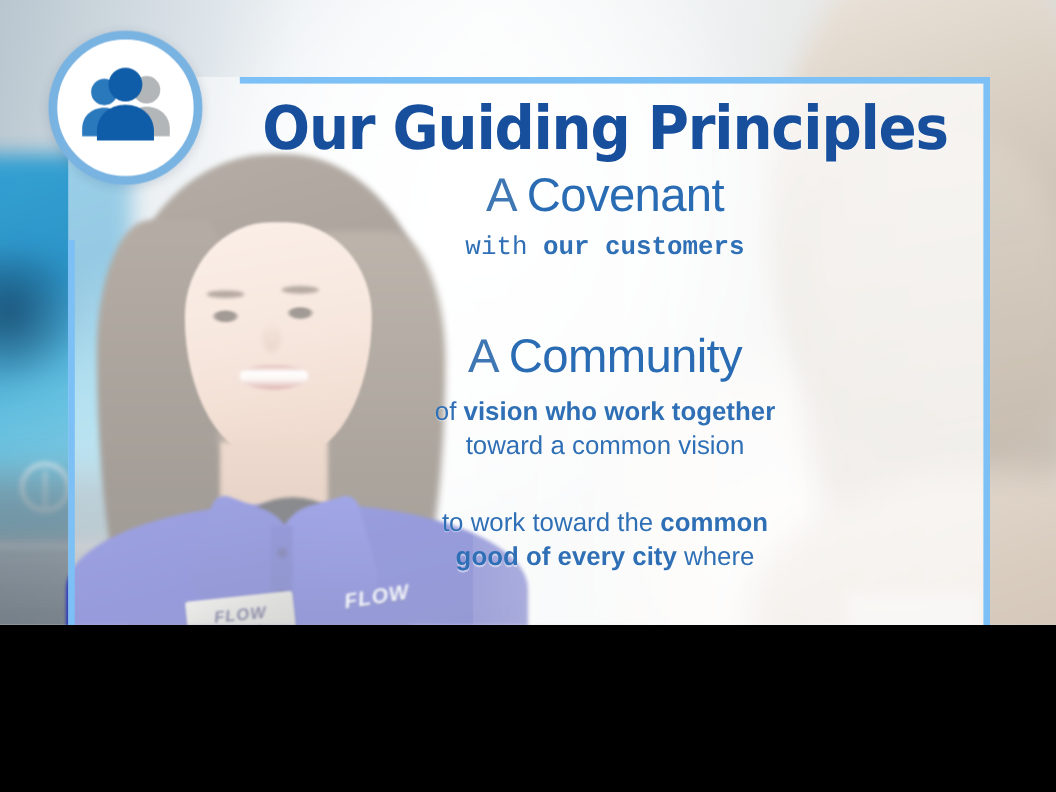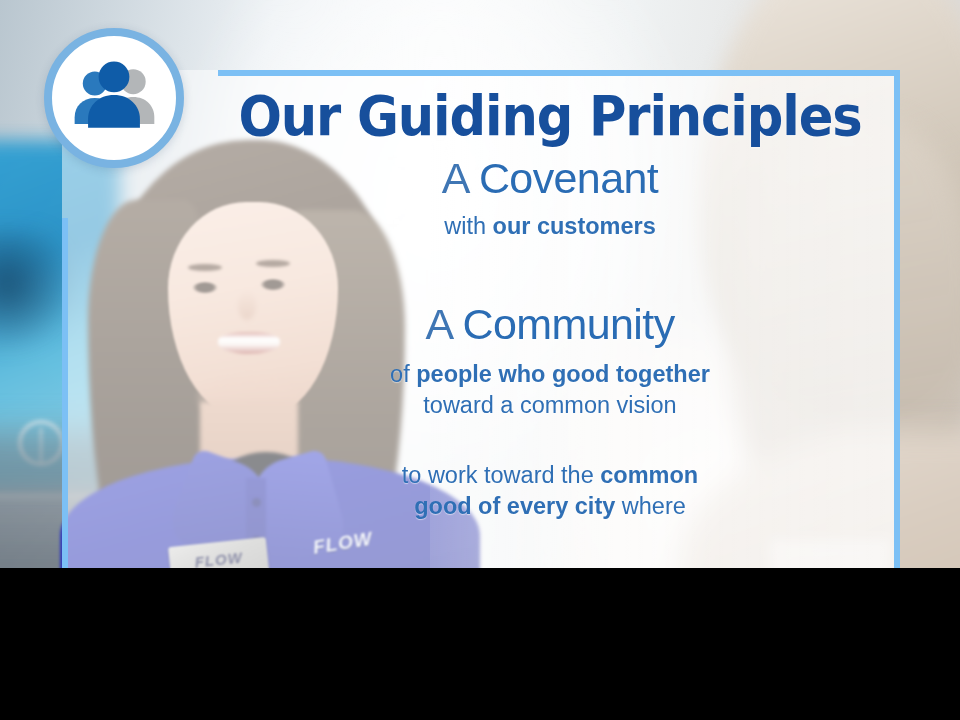--- a/index.html
+++ b/index.html
@@ -295,21 +295,21 @@
   .sub{
     font-size:23.5px;
     line-height:1.30;
     color:#2f6fb5;
     margin-top:6px;
     text-shadow:0 1px 1px rgba(255,255,255,.5);
   }
   .sub b{ font-weight:bold; }
 
   .b1{ margin-top:10px; }
-  .b1 .sub{ margin-top:9px; }
+  .b1 .sub{ margin-top:9px;font-family:Liberation Mono, monospace; }
   .b2{ margin-top:58px; }
   .b2 .sub{ margin-top:11px; }
   .b3{ margin-top:40px; }
   .b3 .sub{ margin-top:25px; }
 </style>
 </head>
 <body>
 
 <div id="stage">
 
@@ -410,21 +410,21 @@
         <span>with </span><b>our customers</b>
       </div>
     </div>
 
     <div class="block b2">
       <div class="head">
         <span class="lead">A</span>
         <span class="word">Community</span>
       </div>
       <div class="sub">
-        <div><span>of </span><b>people who good together</b></div>
+        <div><span>of </span><b>vision who work together</b></div>
         <div>toward a common vision</div>
       </div>
     </div>
 
     <div class="block b3">
       <div class="sub">
         <div><span>to work toward the </span><b>common</b></div>
         <div><b>good of every city</b><span> where</span></div>
       </div>
     </div>

